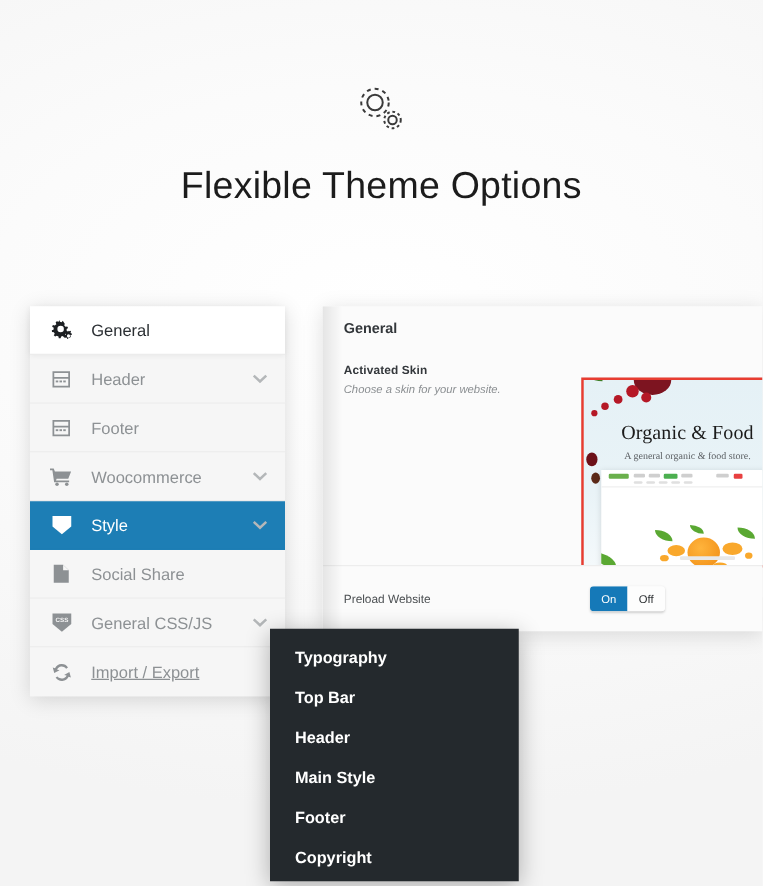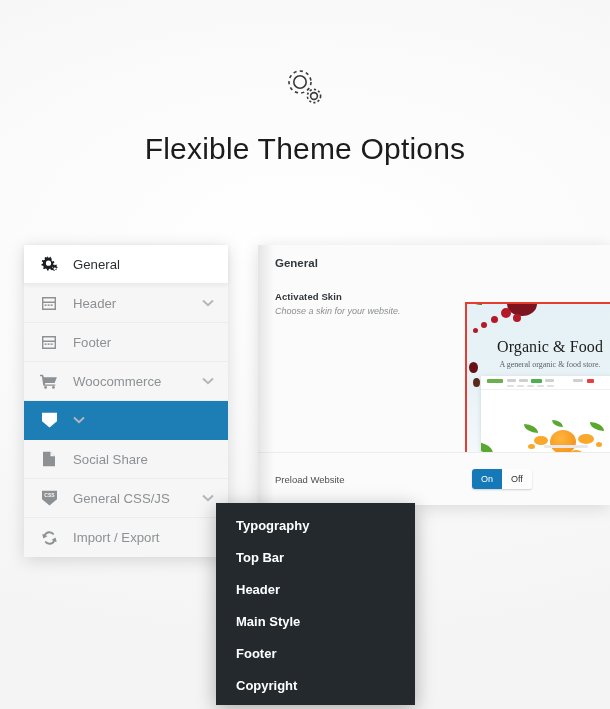--- a/index.html
+++ b/index.html
@@ -67,21 +67,21 @@
     height: 39px;
     display: flex;
     align-items: center;
     padding-left: 14px;
     box-sizing: border-box;
     border-bottom: 1px solid #ececec;
     color: #8d9194;
     font-size: 13.2px;
     background: #f6f6f6;
   }
-  .side-item:last-child { border-bottom: none; }
+  .side-item:last-child { border-bottom: none; text-decoration: underline; }
   .side-item.active {
     background: #ffffff;
     color: #2b2f33;
     font-weight: 400;
     box-shadow: 0 1px 5px rgba(0,0,0,.07);
     z-index: 2;
   }
   .side-item .s-icon {
     width: 22px;
     height: 20px;
@@ -410,20 +410,21 @@
     </span>
   </div>
 
   <div class="side-item hl">
     <span class="s-icon">
       <svg width="17" height="16" viewBox="0 0 17 16" fill="currentColor">
         <path d="M1 .8h15v8.4L8.5 15.4 1 9.2V.8Z"></path>
         <text x="8.5" y="7.4" font-size="5" font-family="Liberation Sans, sans-serif" font-weight="bold" fill="#ffffff" text-anchor="middle">CSS</text>
       </svg>
     </span>
+    <span class="side-label">Style</span>
     <span class="chev">
       <svg width="12" height="8" viewBox="0 0 12 8" fill="none" stroke="currentColor" stroke-width="2">
           <path d="M1 1.5 6 6.2l5-4.7"></path>
         </svg>
     </span>
   </div>
 
   <div class="side-item">
     <span class="s-icon">
       <svg width="14" height="16" viewBox="0 0 14 16" fill="currentColor">

